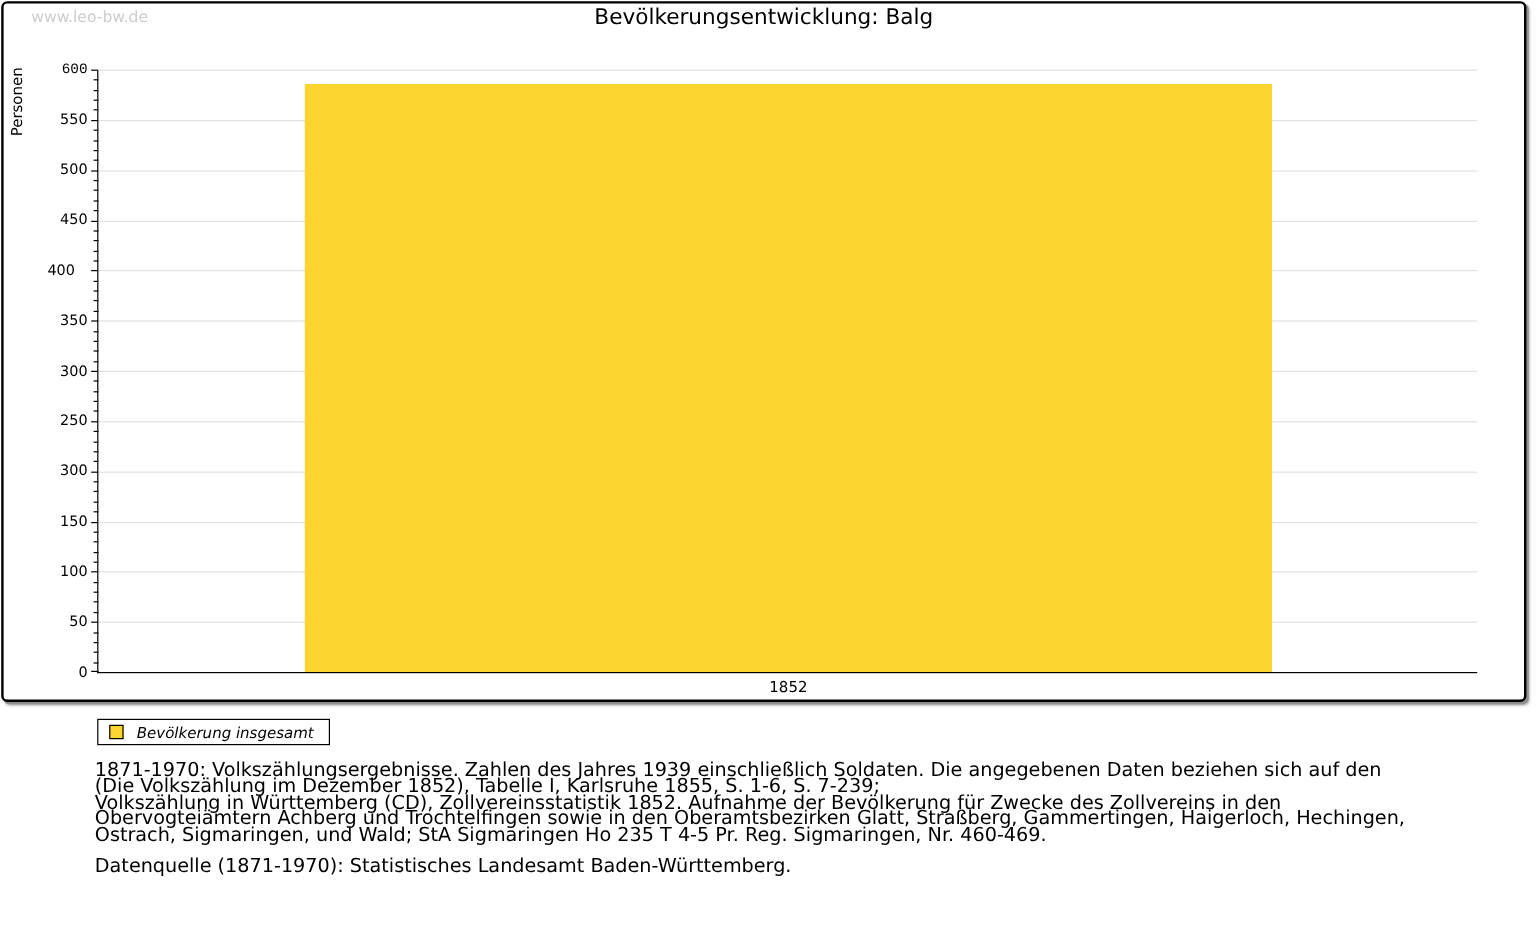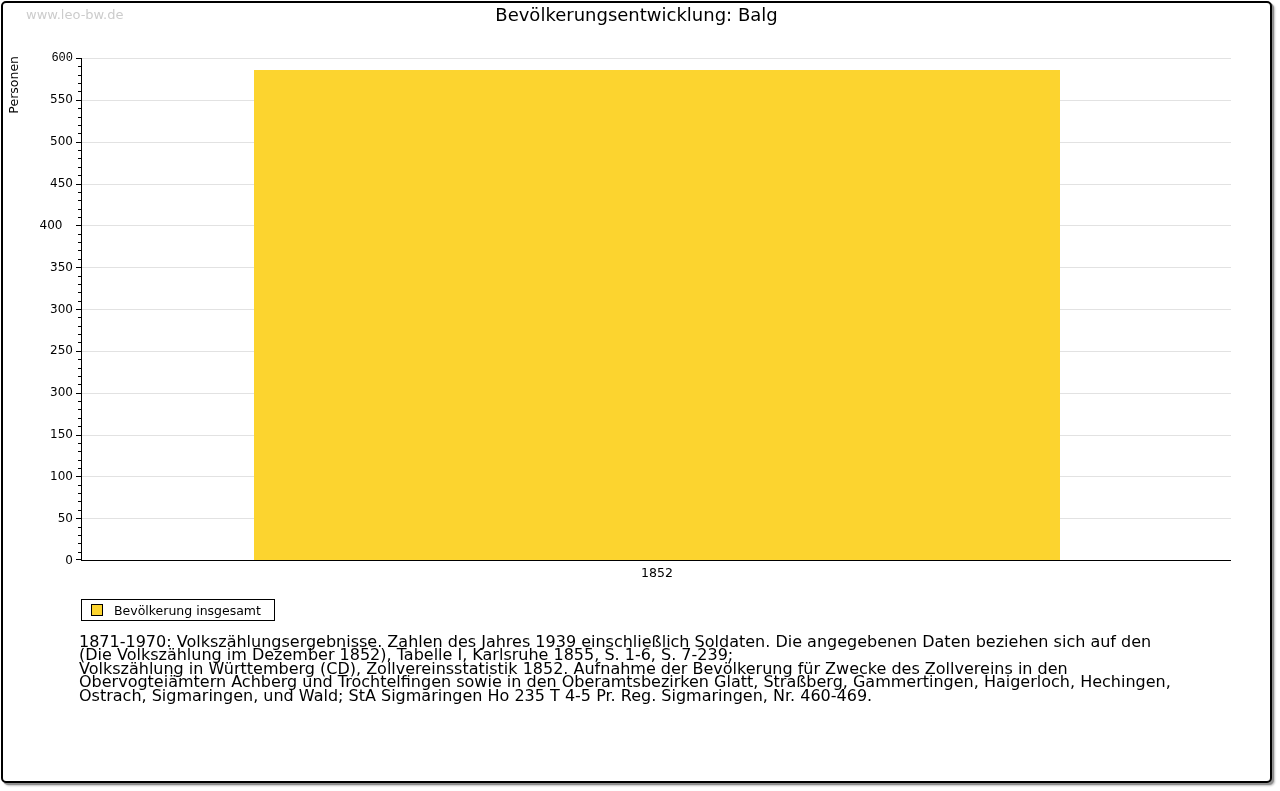--- a/index.html
+++ b/index.html
@@ -5,21 +5,21 @@
   * { box-sizing: border-box; }
   html, body { margin: 0; padding: 0; }
   body {
     width: 1280px; height: 791px;
     background: #fff; overflow: hidden;
     font-family: "DejaVu Sans", "Liberation Sans", sans-serif;
     color: #000;
   }
   .frame {
     position: absolute; left: 1px; top: 1px;
-    width: 1271px; height: 782px;
+    width: 1271px; height: 584px;
     background: #fff;
     border: 2px solid #000;
     border-radius: 5px;
     box-shadow: 2px 2px 0 #8f8f8f, 3px 3px 2px #c2c2c2;
   }
   .watermark {
     position: absolute; left: 23px; top: 4px;
     font-size: 13px; color: #cccccc;
   }
   .title {
@@ -64,21 +64,21 @@
     border: 1px solid #000;
     display: flex; align-items: center;
     padding: 0 13px 0 9px;
     background: #fff;
   }
   .legend-swatch {
     width: 12px; height: 12px;
     border: 1px solid #000;
     margin-right: 11px;
   }
-  .legend-label { font-size: 12.5px; white-space: nowrap; }
+  .legend-label { font-size: 12.5px; white-space: nowrap; font-style: italic; }
   .footnote {
     position: absolute; left: 76px; top: 632px;
     font-size: 16px; line-height: 13.4px;
     color: #000;
   }
   .fn-line { min-height: 13.4px; white-space: nowrap; }
 </style>
 </head>
 <body>
 
@@ -187,15 +187,16 @@
     <span class="legend-label">Bevölkerung insgesamt</span>
   </div>
 
   <div class="footnote">
       <div class="fn-line">1871-1970: Volkszählungsergebnisse. Zahlen des Jahres 1939 einschließlich Soldaten. Die angegebenen Daten beziehen sich auf den</div>
       <div class="fn-line">(Die Volkszählung im Dezember 1852), Tabelle I, Karlsruhe 1855, S. 1-6, S. 7-239;</div>
       <div class="fn-line">Volkszählung in Württemberg (CD), Zollvereinsstatistik 1852. Aufnahme der Bevölkerung für Zwecke des Zollvereins in den</div>
       <div class="fn-line">Obervogteiämtern Achberg und Trochtelfingen sowie in den Oberamtsbezirken Glatt, Straßberg, Gammertingen, Haigerloch, Hechingen,</div>
       <div class="fn-line">Ostrach, Sigmaringen, und Wald; StA Sigmaringen Ho 235 T 4-5 Pr. Reg. Sigmaringen, Nr. 460-469.</div>
       <div class="fn-line"></div>
+      <div class="fn-line">Datenquelle (1871-1970): Statistisches Landesamt Baden-Württemberg.</div>
     </div>
 
 </div>
 
 </body></html>

